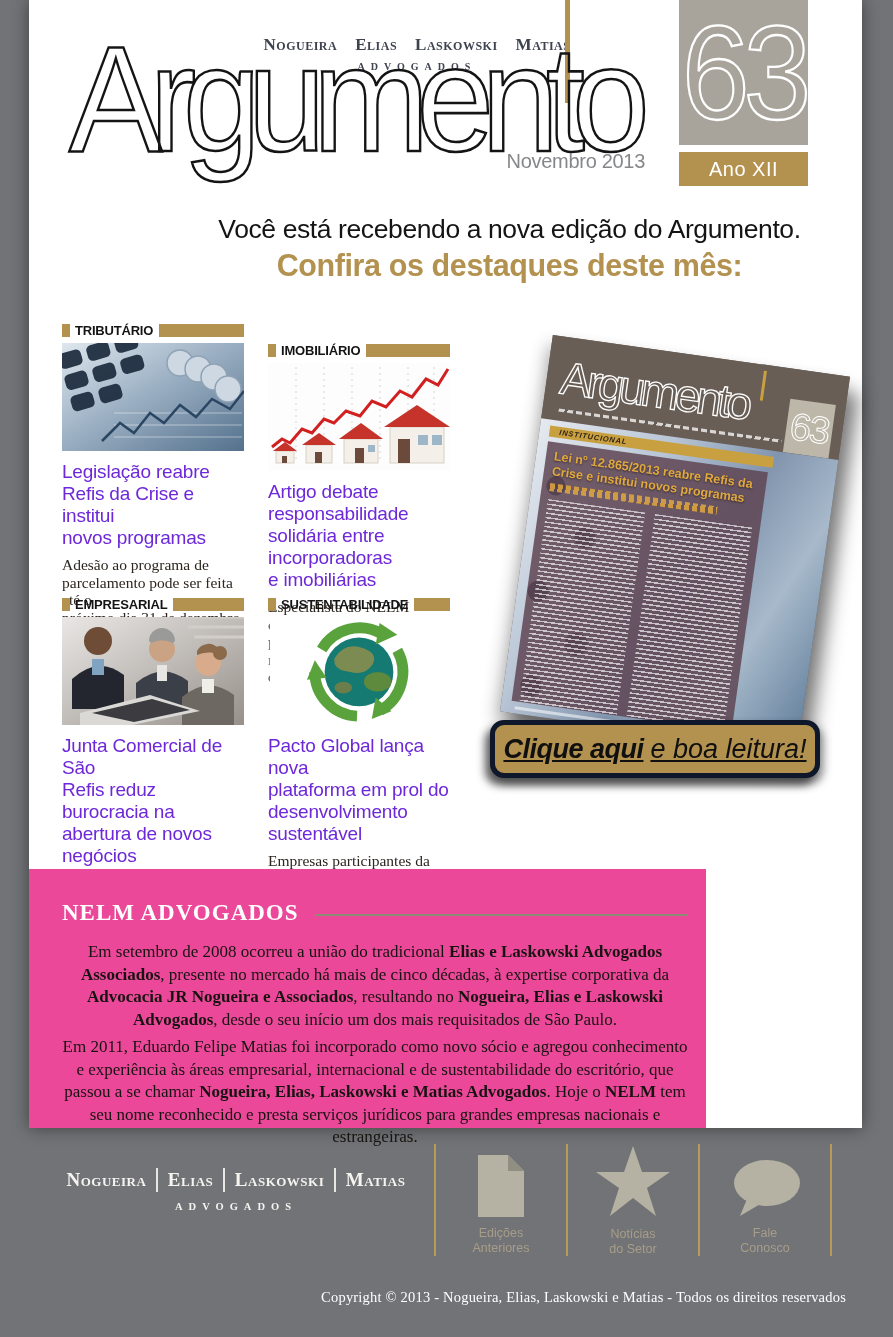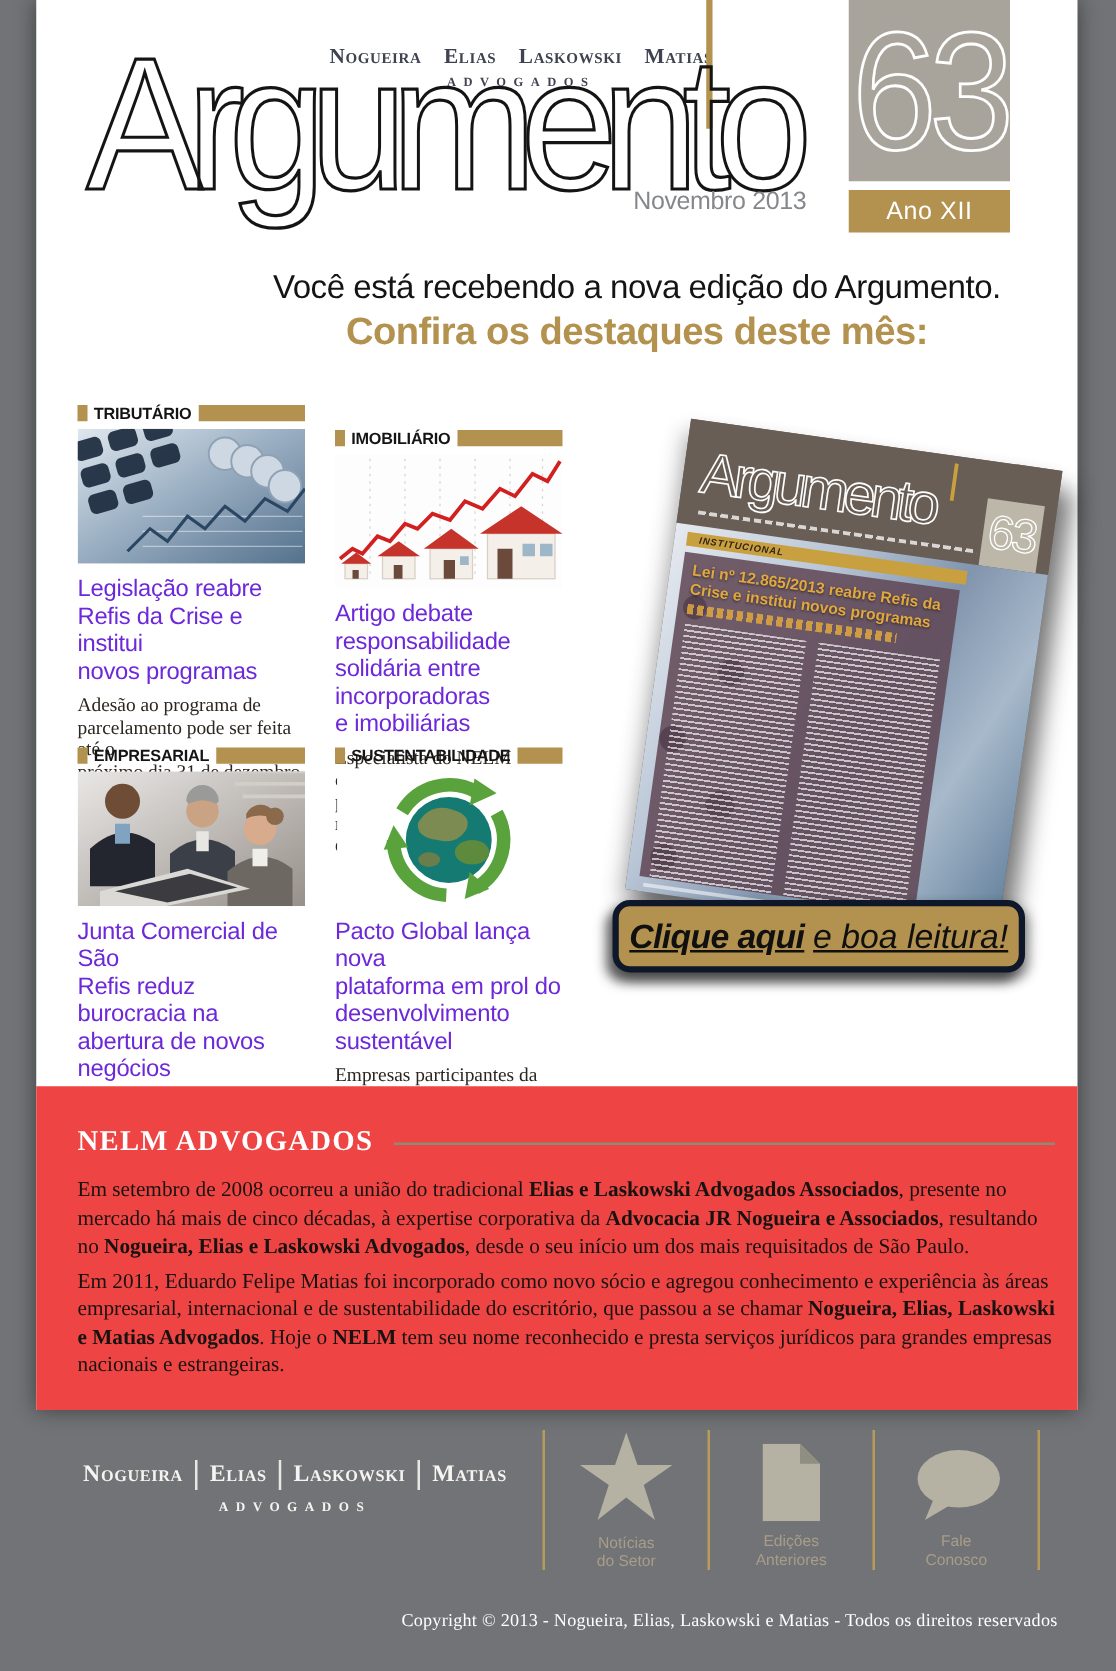--- a/index.html
+++ b/index.html
@@ -93,21 +93,21 @@
   .p-foot { position:absolute; left:14px; bottom:4px; width:150px; height:3px; background:rgba(255,255,255,.55); }
 
   
   .cta { position:absolute; left:461px; top:720px; width:330px; height:58px; background:#b3914f;
          border:5px solid #0f172a; border-radius:14px; display:flex; align-items:center; justify-content:center;
          box-shadow:-5px 7px 9px rgba(45,45,45,.75), 4px 6px 9px rgba(45,45,45,.45);
          font-style:italic; font-size:27px; color:#101010; cursor:pointer; white-space:nowrap;text-decoration:underline; }
   .cta strong { font-weight:800; margin-right:7px; letter-spacing:-.5px; }
 
   
-  .about { position:absolute; left:0; top:869px; width:833px; height:259px; background:#ef4444; color:#171310; }
+  .about { position:absolute; left:0; top:869px; width:677px; height:259px; background:#ec4899; color:#171310;text-align:center; }
   .about-head { display:flex; align-items:center; gap:16px; margin:31px 18px 0 33px; }
   .about-head h2 { margin:0; font-family:"Liberation Serif", serif; font-size:23px; font-weight:700;
                    color:#ffffff; letter-spacing:1px; white-space:nowrap; }
   .about-rule { flex:1; height:2px; background:#8c8c74; margin-top:4px; }
   .about-text { margin:15px 18px 0 33px; font-family:"Liberation Serif", serif; font-size:17px;
                 line-height:22.5px; }
   .about-text p { margin:0; }
   .about-text p + p { margin-top:5px; }
   .about-text strong { font-weight:700; }
 
@@ -382,36 +382,36 @@
       <span>Laskowski</span>
       <span class="logo-pipe"></span>
       <span>Matias</span>
     </div>
     <div class="logo-sub">ADVOGADOS</div>
   </div>
 
   <div class="f-links">
     <div class="flink">
       <span class="ficon">
+        <svg width="46" height="62" viewBox="0 0 46 62">
+          <path d="M0 0 h30 l16 16 v46 h-46 z" fill="#b5b1a3"></path>
+          <path d="M30 0 l16 16 h-16 z" fill="#908d81"></path>
+        </svg>
+      </span>
+      <span class="flabel">Edições
+Anteriores</span>
+    </div>
+    <div class="flink">
+      <span class="ficon">
         <svg width="76" height="72" viewBox="0 0 76 72">
           <polygon points="38,0 47,26 75,26 52,42 61,70 38,52 15,70 24,42 1,26 29,26" fill="#b5b1a3"></polygon>
         </svg>
       </span>
       <span class="flabel">Notícias
 do Setor</span>
-    </div>
-    <div class="flink">
-      <span class="ficon">
-        <svg width="46" height="62" viewBox="0 0 46 62">
-          <path d="M0 0 h30 l16 16 v46 h-46 z" fill="#b5b1a3"></path>
-          <path d="M30 0 l16 16 h-16 z" fill="#908d81"></path>
-        </svg>
-      </span>
-      <span class="flabel">Edições
-Anteriores</span>
     </div>
     <div class="flink">
       <span class="ficon">
         <svg width="72" height="58" viewBox="0 0 72 58">
           <ellipse cx="38" cy="24" rx="33" ry="23" fill="#b5b1a3"></ellipse>
           <polygon points="18,40 11,57 33,44" fill="#b5b1a3"></polygon>
         </svg>
       </span>
       <span class="flabel">Fale
 Conosco</span>

